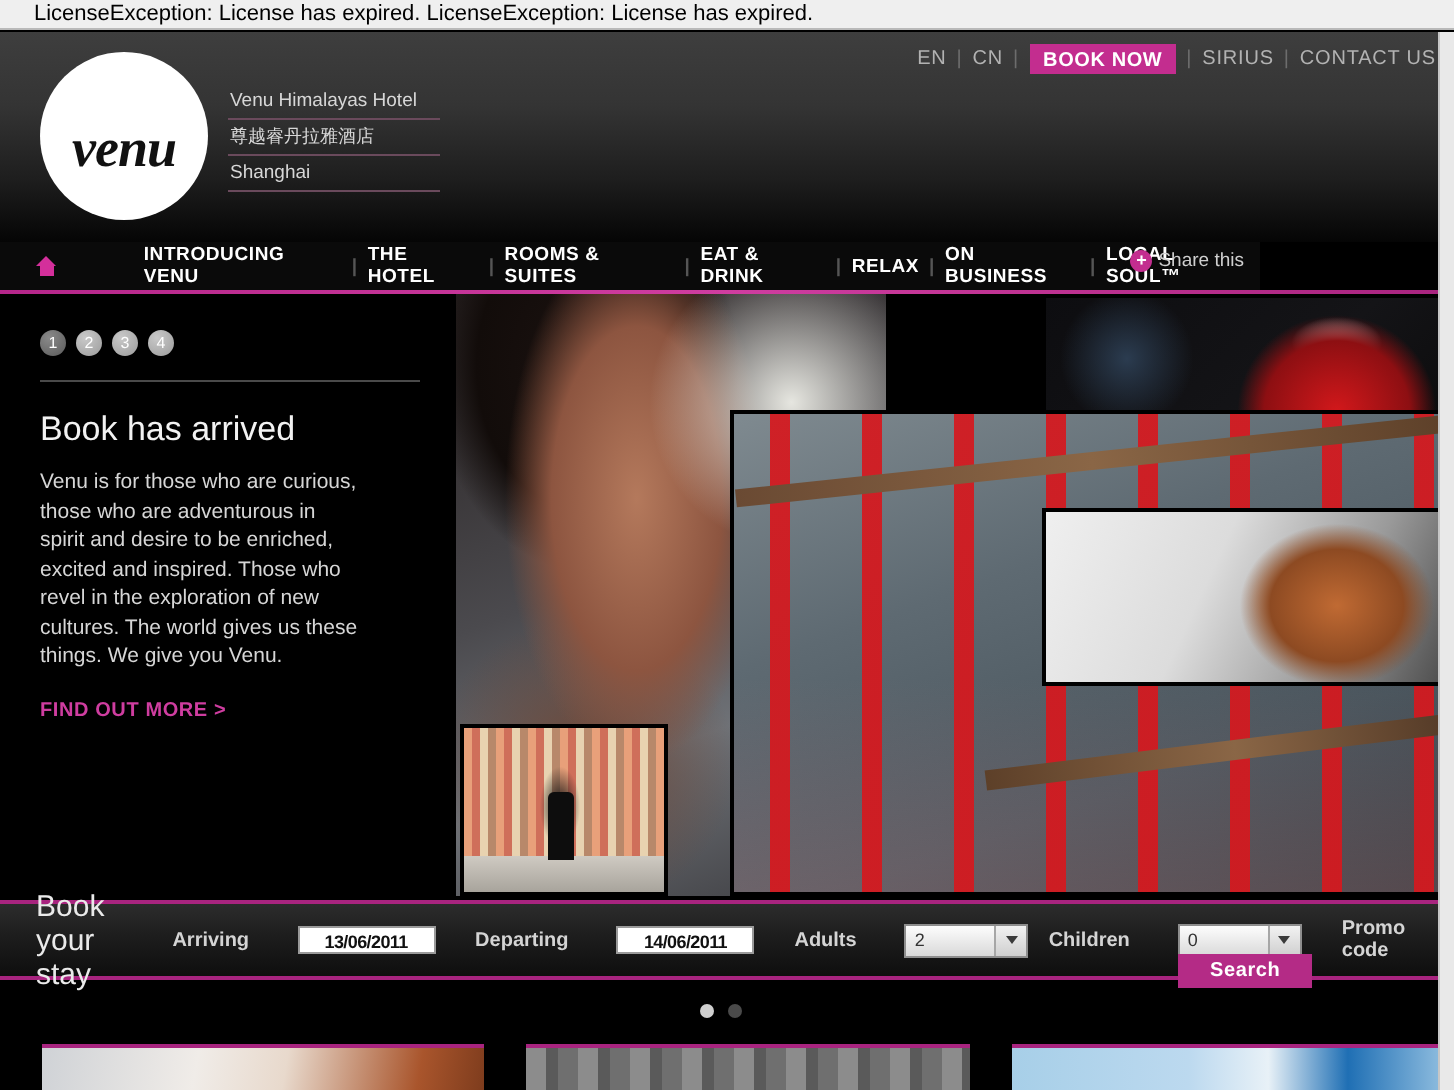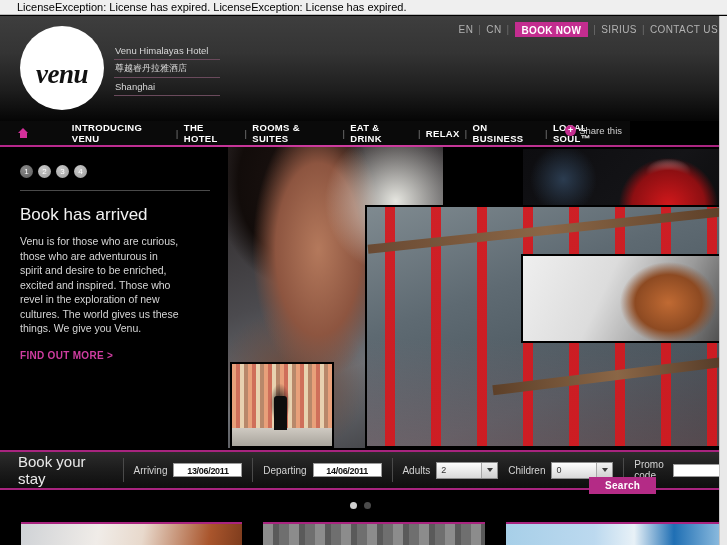--- a/index.html
+++ b/index.html
@@ -190,21 +190,21 @@
   
   .booking {
     position: absolute; left: 0; top: 450px; width: 727px; height: 40px;
     background: linear-gradient(to bottom, #2c2c2c 0%, #1d1d1d 45%, #0e0e0e 100%);
     border-top: 2px solid #a8247f; border-bottom: 2px solid #a8247f;
     display: flex; align-items: center;
   }
   .booking-title { font-size: 15px; color: #eaeaea; margin-left: 18px; margin-right: 14px; }
   .vbar { width: 1px; height: 24px; background: #4a4a4a; margin: 0 10px; }
   .fld { display: flex; align-items: center; font-size: 10px; color: #d4d4d4; }
-  .fld .lbl { margin-right: 6px; }
+  .fld .lbl { margin-right: 24px; font-weight: bold; }
   .date-input {
     background: #fff; color: #111; font-size: 9px; font-weight: bold;
     border: 1px solid #9a9a9a; padding: 1px 3px; width: 69px; height: 14px;
     line-height: 12px; text-align: center; letter-spacing: -0.3px;
   }
   .select {
     position: relative; width: 62px; height: 17px;
     background: linear-gradient(#fdfdfd,#d9d9d9);
     border: 1px solid #8e8e8e; font-size: 9px; color: #333;
     line-height: 15px; padding-left: 4px;

